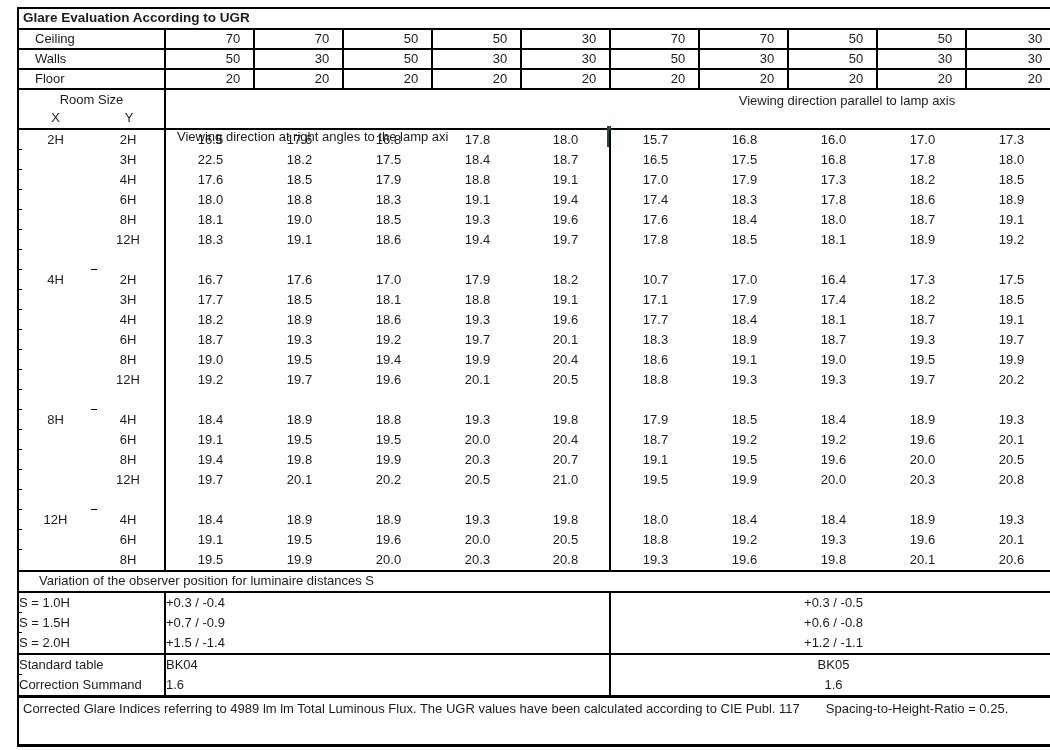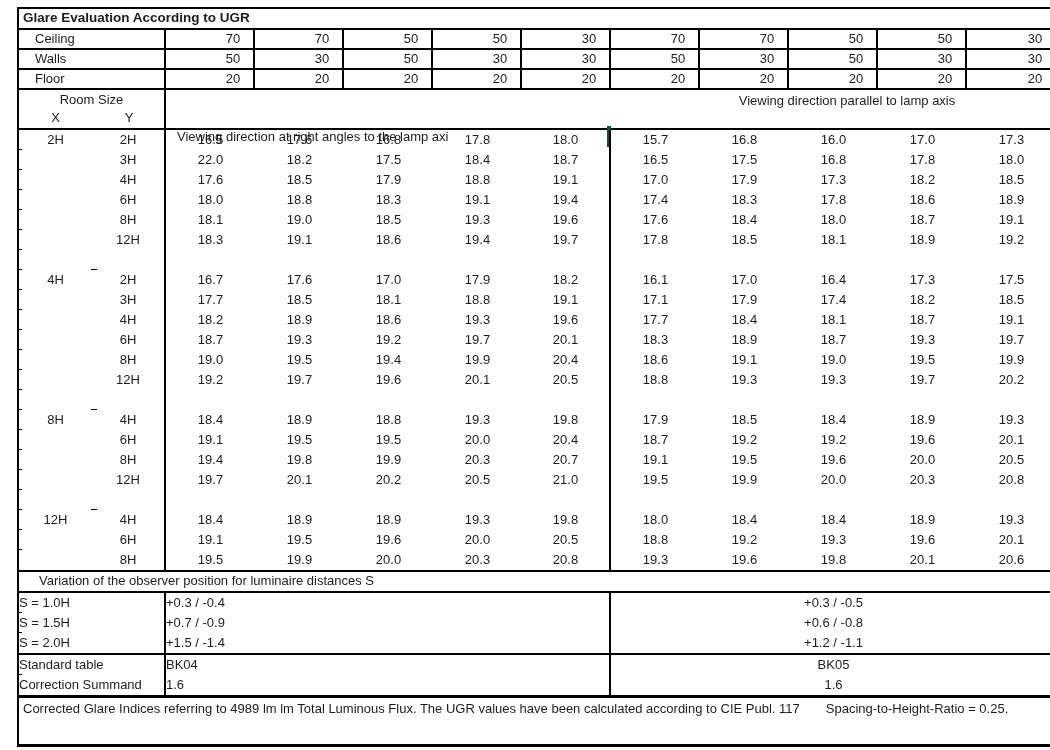--- a/index.html
+++ b/index.html
@@ -123,21 +123,21 @@
         <div class="vc mid">18.0</div>
         <div class="vc">15.7</div>
         <div class="vc">16.8</div>
         <div class="vc">16.0</div>
         <div class="vc">17.0</div>
         <div class="vc">17.3</div>
       </div>
       <div class="d-row">
         <div class="xc"></div>
         <div class="yc">3H</div>
-        <div class="vc">22.0</div>
+        <div class="vc">22.5</div>
         <div class="vc">18.2</div>
         <div class="vc">17.5</div>
         <div class="vc">18.4</div>
         <div class="vc mid">18.7</div>
         <div class="vc">16.5</div>
         <div class="vc">17.5</div>
         <div class="vc">16.8</div>
         <div class="vc">17.8</div>
         <div class="vc">18.0</div>
       </div>
@@ -212,21 +212,21 @@
         <div class="vc"></div>
       </div>
       <div class="d-row group-start">
         <div class="xc">4H</div>
         <div class="yc">2H</div>
         <div class="vc">16.7</div>
         <div class="vc">17.6</div>
         <div class="vc">17.0</div>
         <div class="vc">17.9</div>
         <div class="vc mid">18.2</div>
-        <div class="vc">16.1</div>
+        <div class="vc">10.7</div>
         <div class="vc">17.0</div>
         <div class="vc">16.4</div>
         <div class="vc">17.3</div>
         <div class="vc">17.5</div>
       </div>
       <div class="d-row">
         <div class="xc"></div>
         <div class="yc">3H</div>
         <div class="vc">17.7</div>
         <div class="vc">18.5</div>

